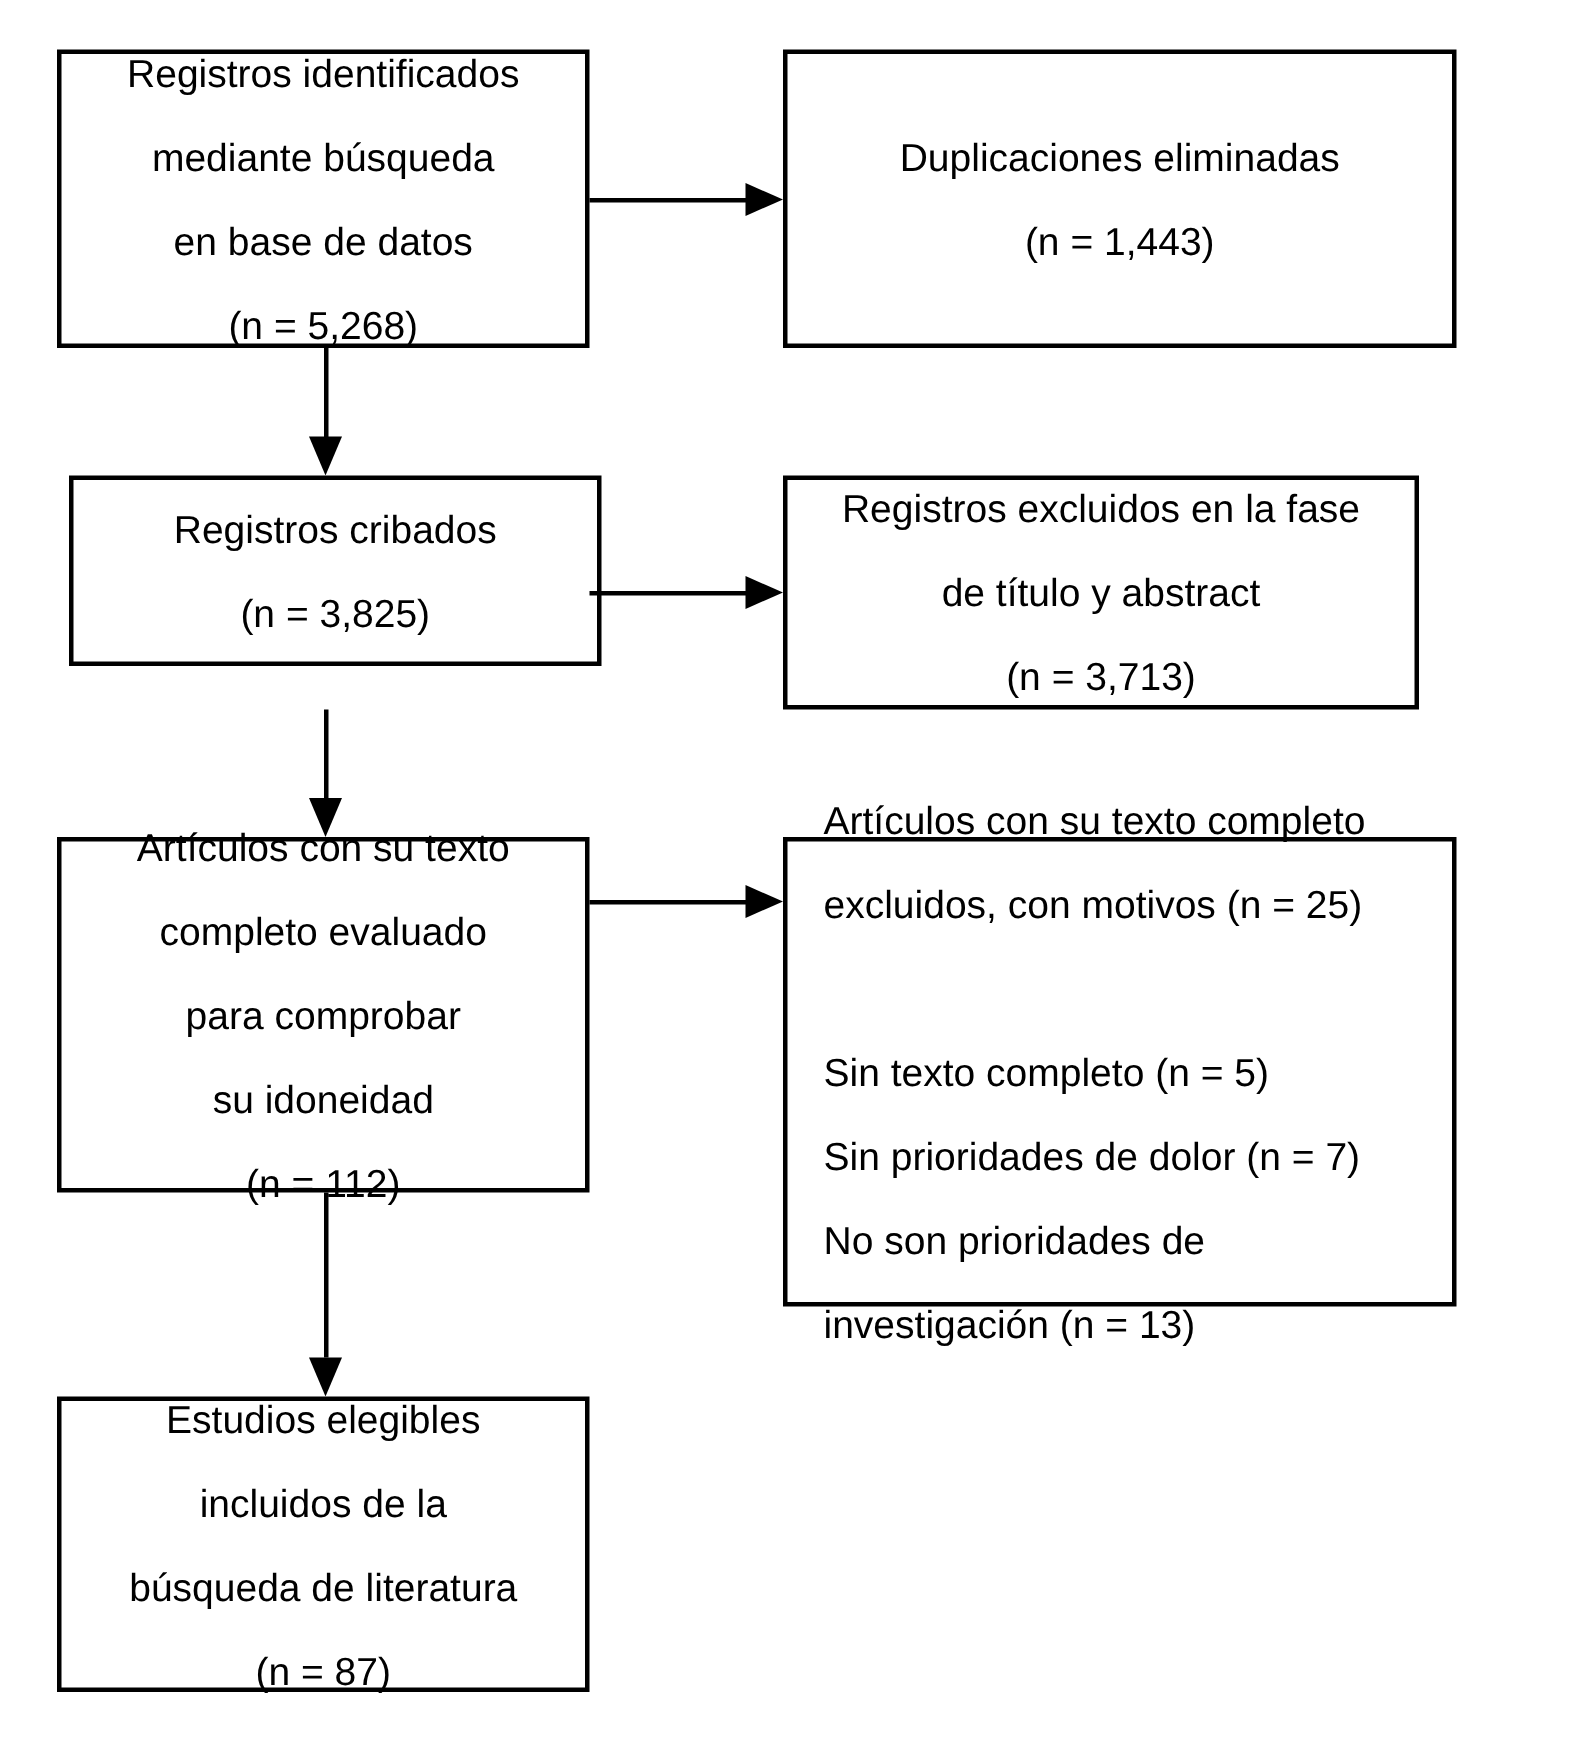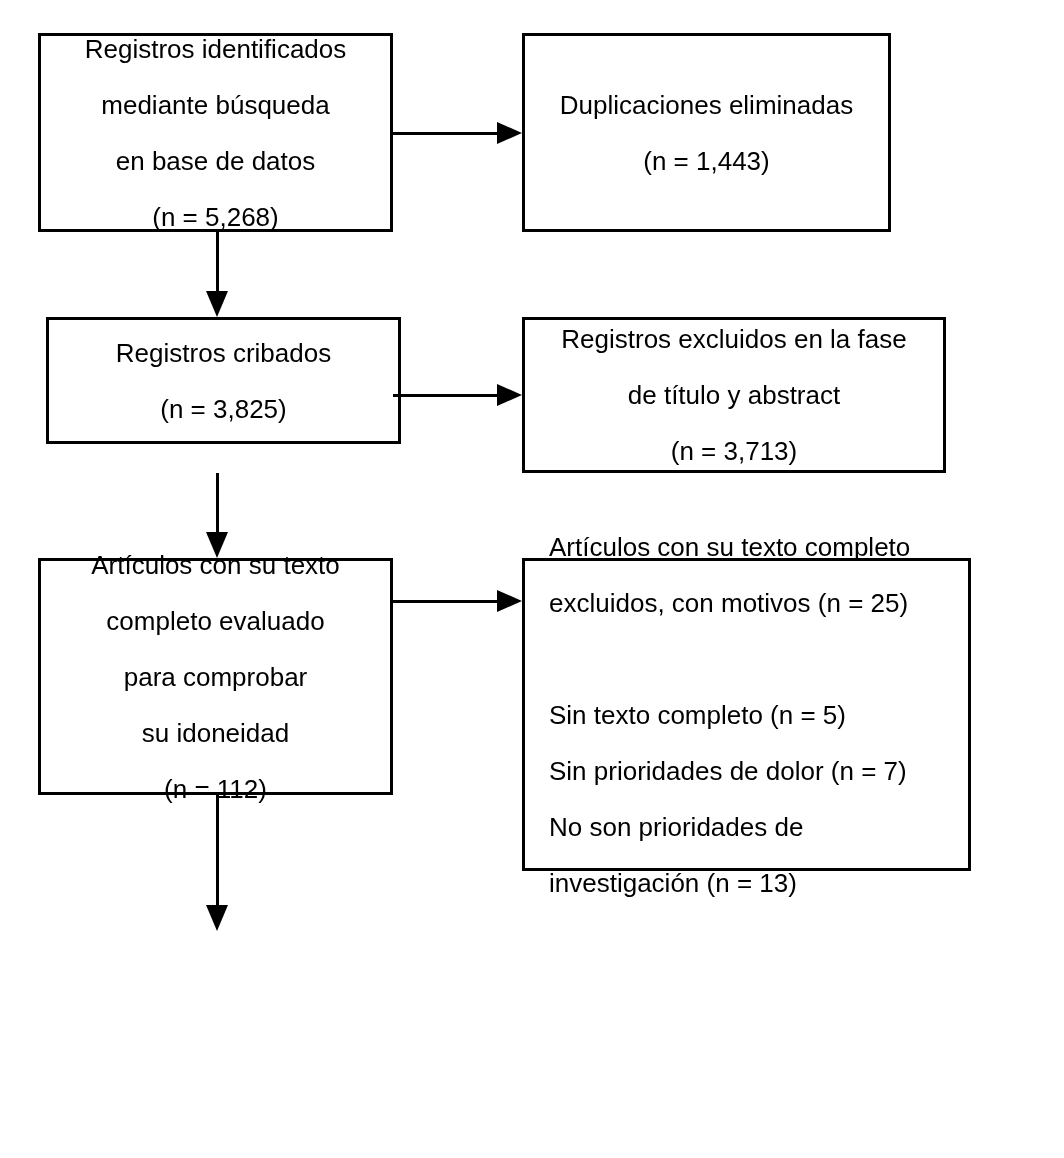--- a/index.html
+++ b/index.html
@@ -71,21 +71,21 @@
 
 <div class="canvas">
 
   <div class="box" style="left:38px; top:33px; width:355px; height:199px;">
     <div class="box-text">Registros identificados
 mediante búsqueda
 en base de datos
 (n = 5,268)</div>
   </div>
 
-  <div class="box" style="left:522px; top:33px; width:369px; height:199px;">
+  <div class="box" style="left:522px; top:33px; width:449px; height:199px;">
     <div class="box-text">Duplicaciones eliminadas
 (n = 1,443)</div>
   </div>
 
   <div class="box" style="left:46px; top:317px; width:355px; height:127px;">
     <div class="box-text">Registros cribados
 (n = 3,825)</div>
   </div>
 
   <div class="box" style="left:522px; top:317px; width:424px; height:156px;">
@@ -105,20 +105,26 @@
   <div class="box box--left-align" style="left:522px; top:558px; width:449px; height:313px;">
     <div class="box-text">Artículos con su texto completo
 excluidos, con motivos (n = 25)
 
 Sin texto completo (n = 5)
 Sin prioridades de dolor (n = 7)
 No son prioridades de
 investigación (n = 13)</div>
   </div>
 
+  <div class="box" style="left:38px; top:931px; width:355px; height:197px;">
+    <div class="box-text">Estudios elegibles
+incluidos de la
+búsqueda de literatura
+(n = 87)</div>
+  </div>
 
   <div class="arrow-line-h" style="left:393px; top:132px; width:106px;"></div>
   <div class="arrow-head-right" style="left:497px; top:122px;"></div>
 
   <div class="arrow-line-v" style="left:216px; top:232px; height:62px;"></div>
   <div class="arrow-head-down" style="left:206px; top:291px;"></div>
 
   <div class="arrow-line-h" style="left:393px; top:394px; width:106px;"></div>
   <div class="arrow-head-right" style="left:497px; top:384px;"></div>
 

